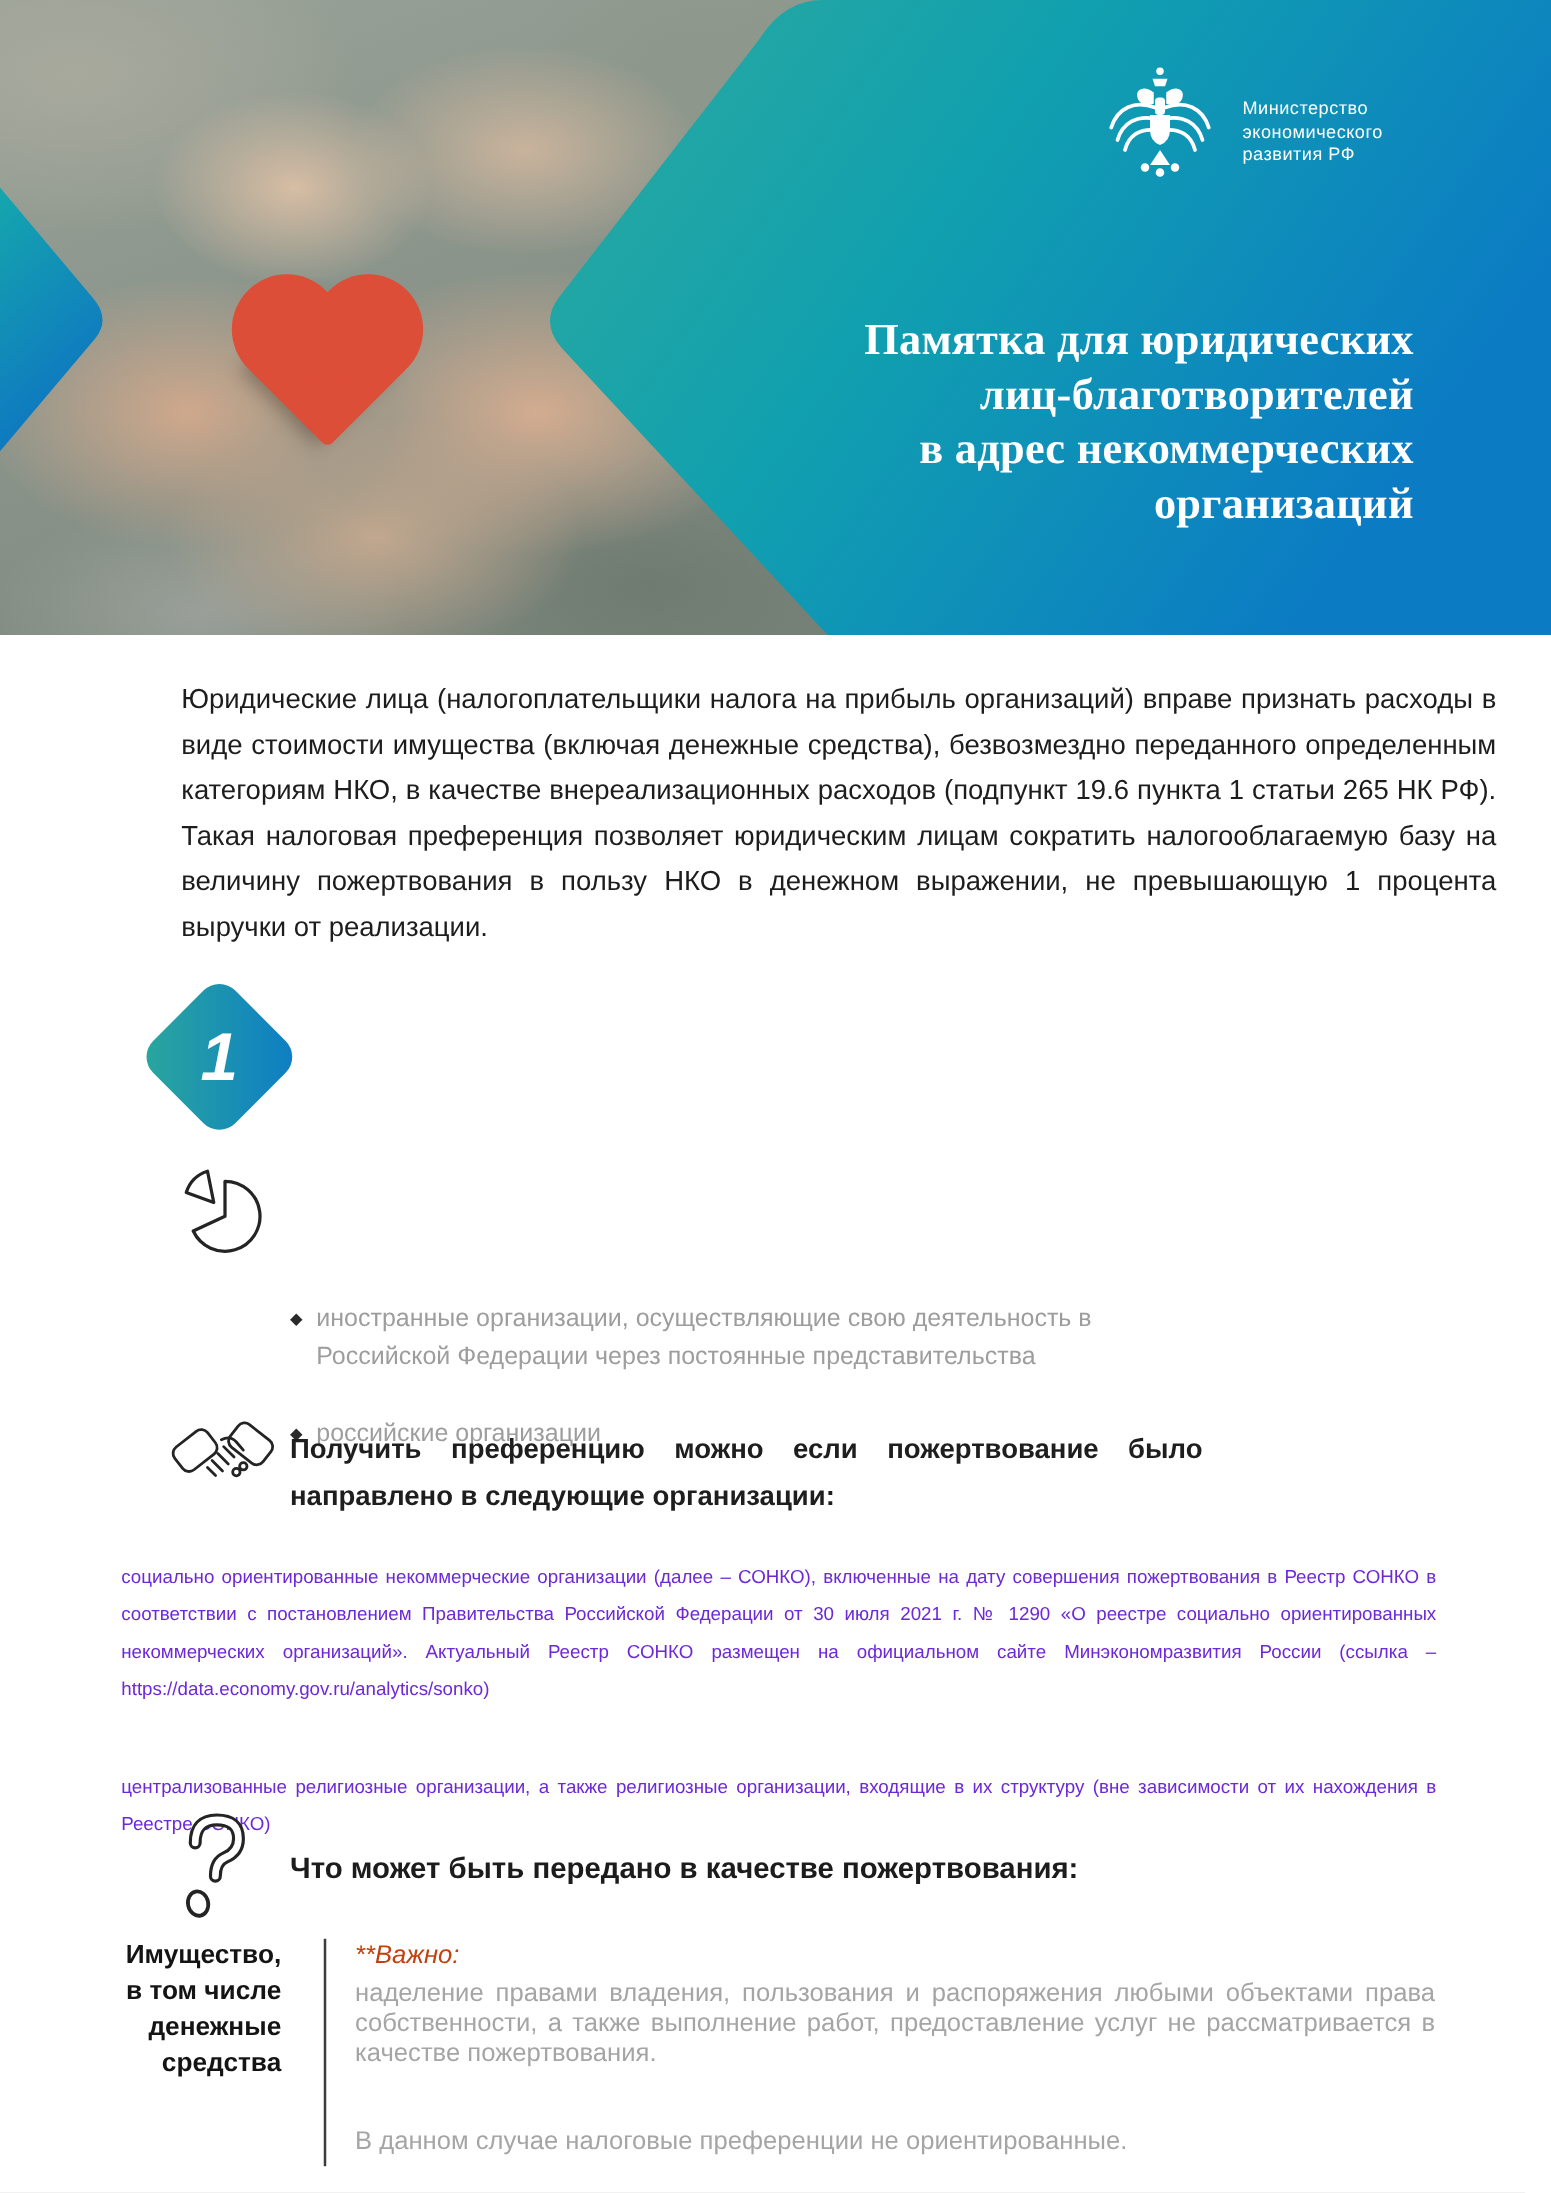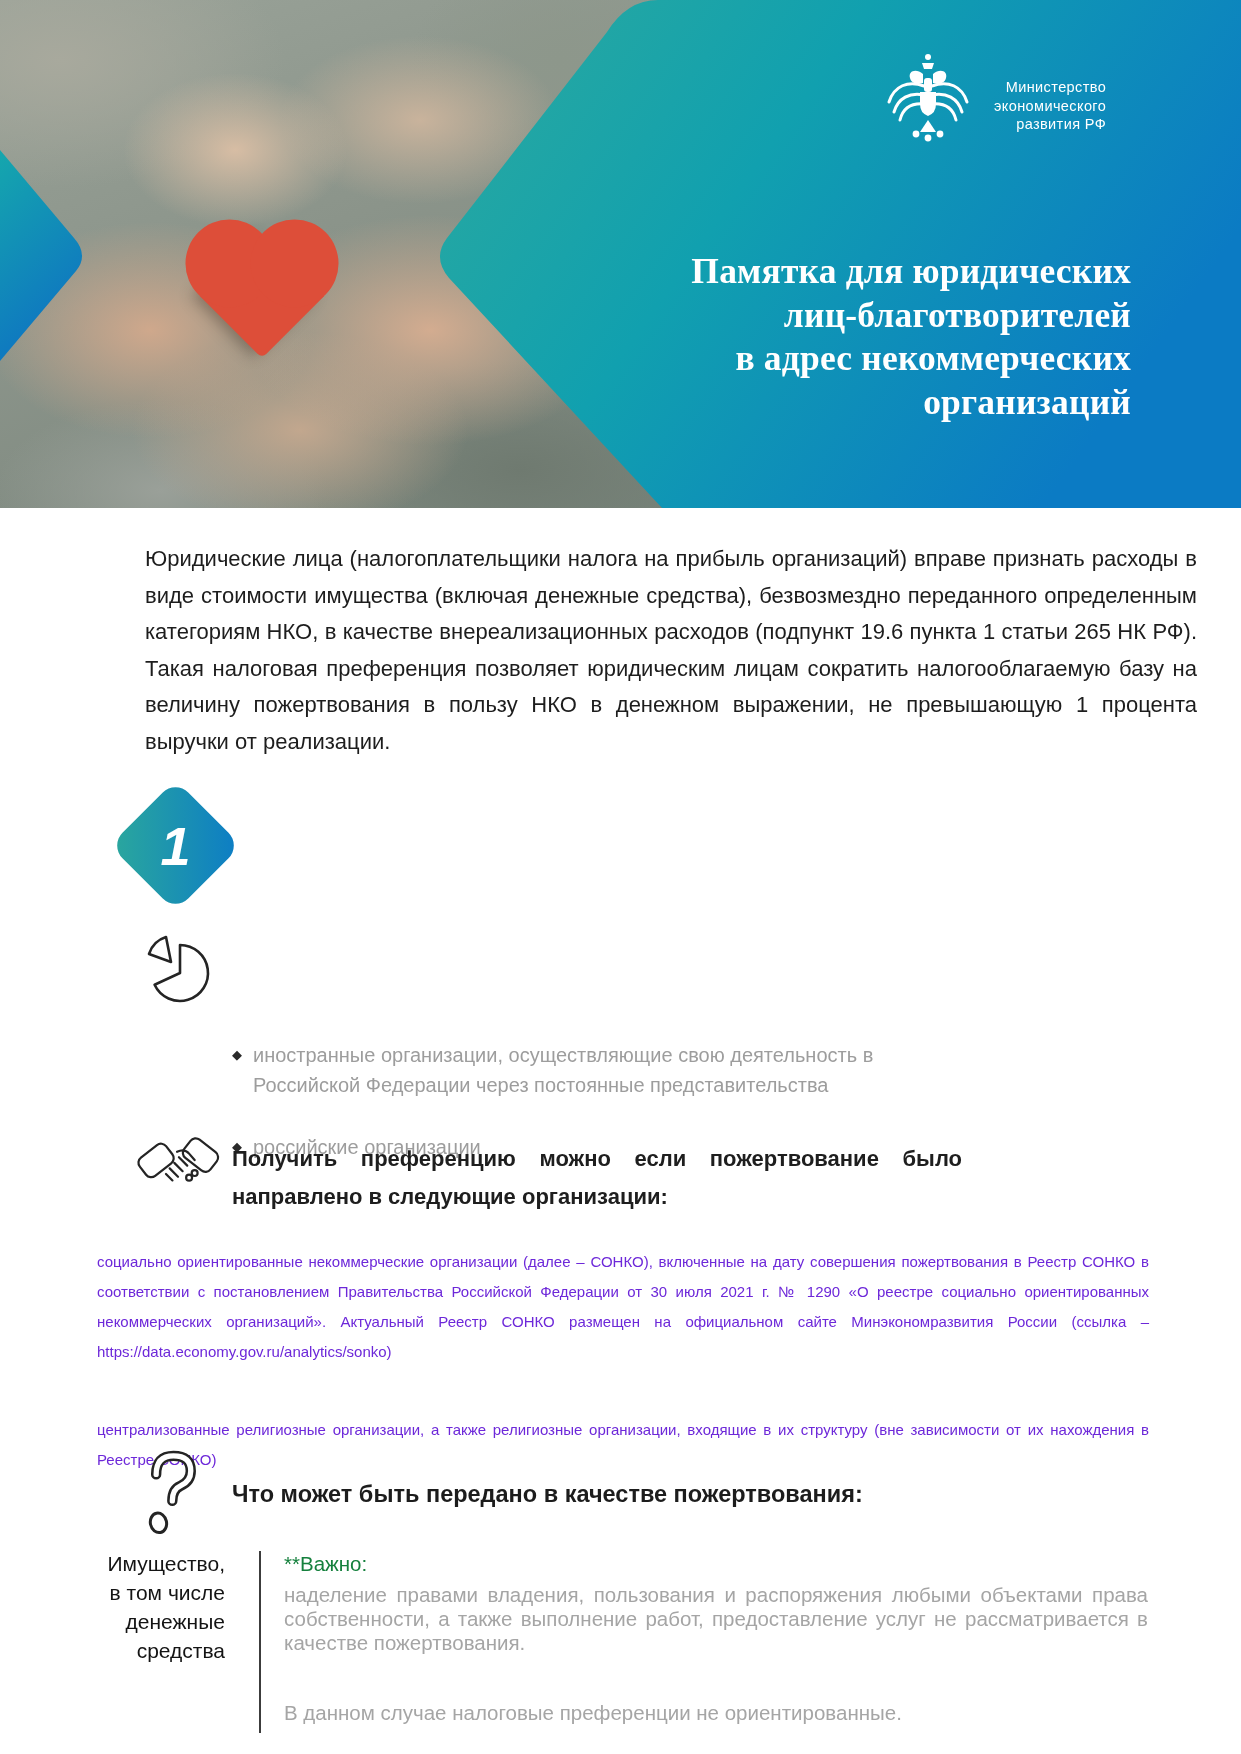--- a/index.html
+++ b/index.html
@@ -29,21 +29,21 @@
     box-shadow:-6px 6px 14px rgba(60,40,30,.35);
   }
   .heart::before,.heart::after{
     content:"";position:absolute;width:88px;height:88px;border-radius:50%;background:#dd4e39;
   }
   .heart::before{left:-46px;top:0;}
   .heart::after{left:0;top:-46px;}
   .banner-svg{position:absolute;left:0;top:0;}
   .ministry-text{
     position:absolute;left:994px;top:78px;color:#ffffff;font-size:14.5px;line-height:18.5px;
-    letter-spacing:.4px;white-space:pre-line;font-weight:400;text-align:right;
+    letter-spacing:.4px;white-space:pre-line;font-weight:400;
   }
   .page-title{
     position:absolute;right:110px;top:250px;width:720px;text-align:right;color:#ffffff;
     font-size:35.5px;line-height:43.5px;font-weight:700;white-space:pre-line;letter-spacing:.2px;font-family:Liberation Serif, serif;
   }
   
   .intro{
     position:absolute;left:97px;top:541px;width:1052px;color:#1d1d1d;
     font-size:22px;line-height:36.6px;text-align:justify;margin-left:48px;
   }
@@ -68,24 +68,24 @@
   .bullet .mark{color:#2a2a2a;font-size:13px;line-height:30px;margin-right:11px;flex:0 0 auto;}
   .gray-par{
     position:absolute;left:97px;width:1052px;color:#6d28d9;font-size:15px;line-height:30px;
     text-align:justify;font-weight:400;margin-top:19px;
   }
   .donation-heading{
     position:absolute;left:232px;top:1478px;color:#1c1c1c;font-size:23.5px;font-weight:600;line-height:32px;
   }
   .donation-label{
     position:absolute;left:97px;top:1549px;width:128px;text-align:right;color:#141414;
-    font-size:21px;line-height:29px;font-weight:400;white-space:pre-line;
+    font-size:21px;line-height:29px;font-weight:700;white-space:pre-line;
   }
   .v-divider{position:absolute;left:259px;top:1551px;width:2px;height:182px;background:#3c3c3c;}
-  .important-label{position:absolute;left:284px;top:1549px;color:#15803d;font-size:20.5px;line-height:30px;}
+  .important-label{position:absolute;left:284px;top:1549px;color:#c2410c;font-size:20.5px;line-height:30px;font-style:italic;}
   .important-text{
     position:absolute;left:284px;top:1583px;width:864px;color:#a5a5a5;font-size:20.5px;line-height:24px;text-align:justify;
   }
   .note-text{position:absolute;left:284px;top:1698px;width:864px;color:#a5a5a5;font-size:20.5px;line-height:30px;}
 </style>
 </head>
 <body>
 
 <div class="page">
 

